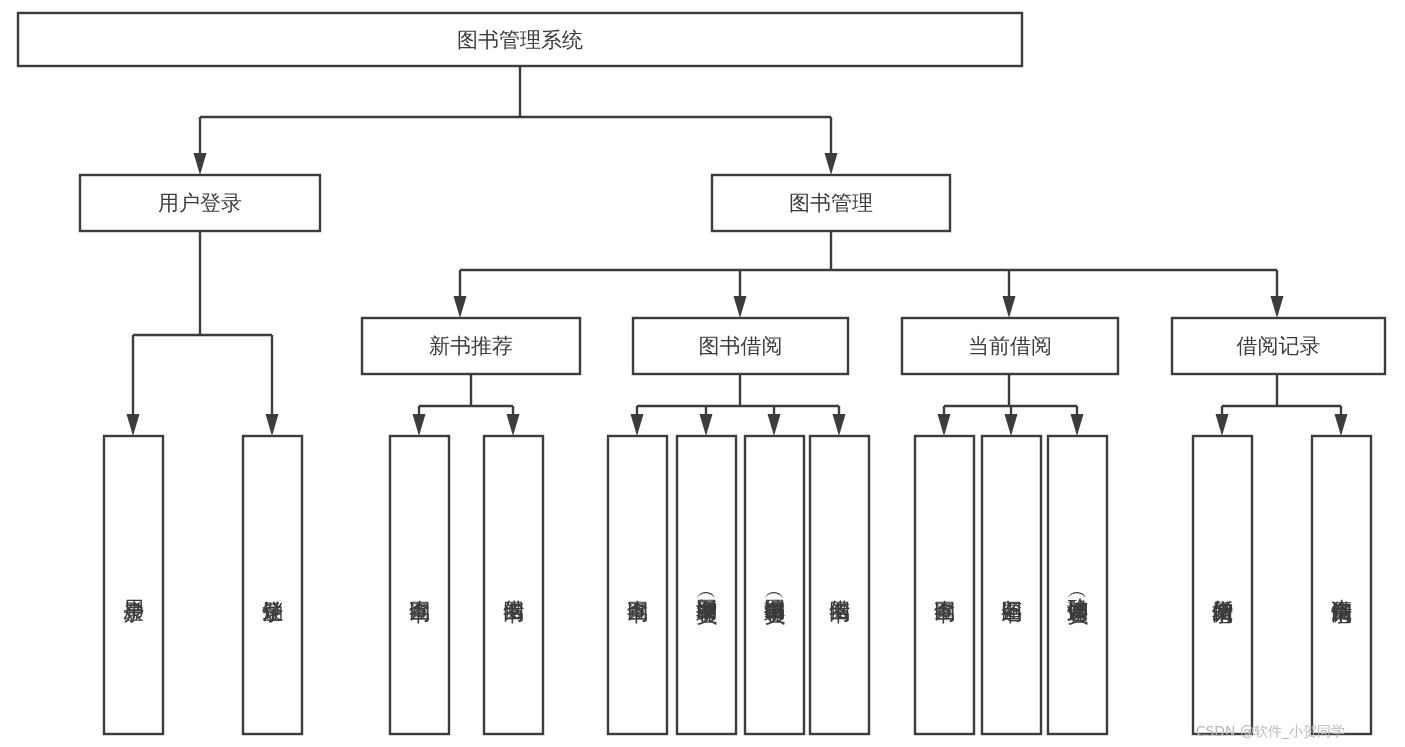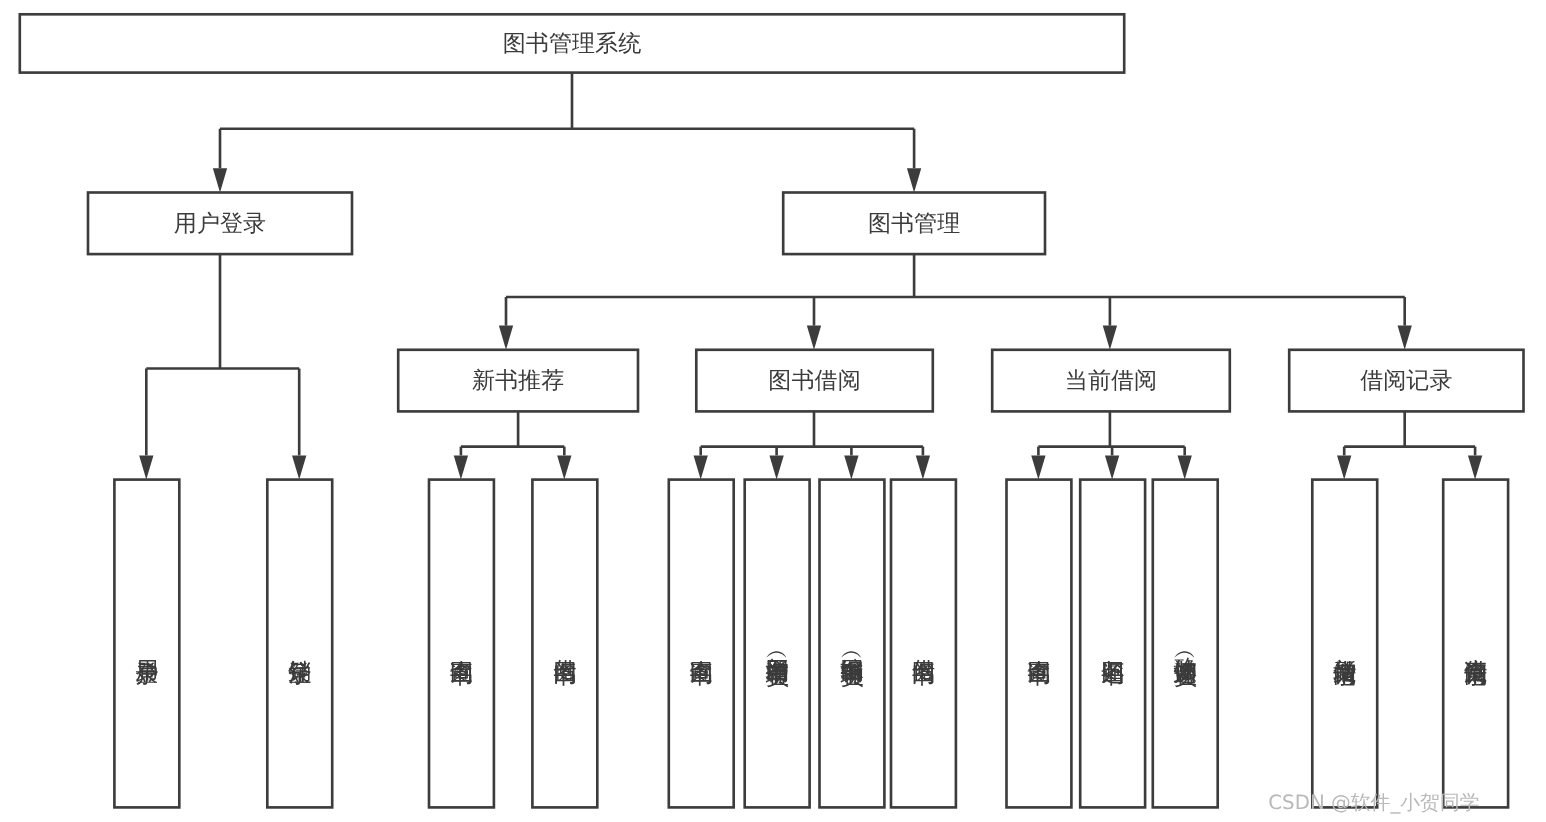--- a/index.html
+++ b/index.html
@@ -62,21 +62,21 @@
     justify-content: center;
     white-space: nowrap;
     pointer-events: none;
     user-select: none;
   }
   .watermark {
     position: absolute;
     right: 14px;
     bottom: 6px;
     font-family: "DejaVu Sans", "Liberation Sans", sans-serif;
-    font-size: 18px;
+    font-size: 14px;
     color: #b9b9b9;
     white-space: nowrap;
     user-select: none;
   }
 </style>
 </head>
 <body>
 
 <div id="diagram-root">
   <svg class="chart-svg" id="diagram-svg" viewBox="0 0 1405 747" xmlns="http://www.w3.org/2000/svg">

